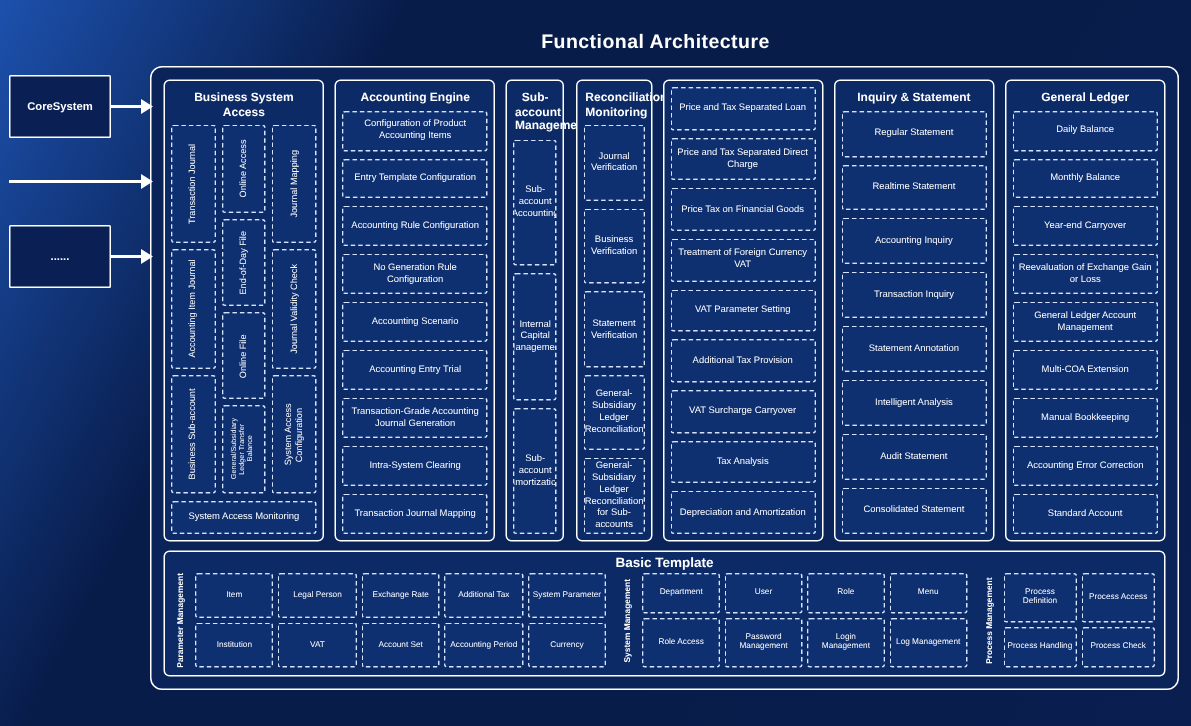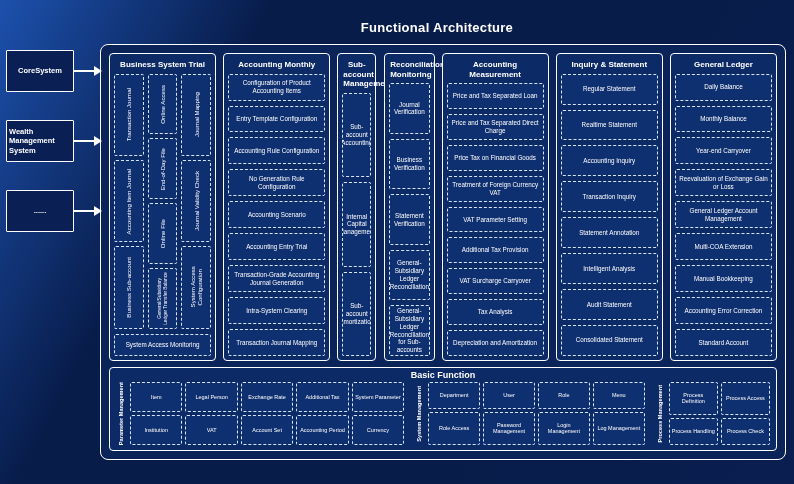--- a/index.html
+++ b/index.html
@@ -88,34 +88,33 @@
 <body>
 
 <div class="title">Functional Architecture</div>
 
 <div class="left-rail">
     <div class="sys-row">
       <div class="sys-box">CoreSystem</div>
       <div class="flow-arrow"></div>
     </div>
     <div class="sys-row">
-      <div class="sys-box">Wealth Management System</div>
       <div class="flow-arrow"></div>
     </div>
     <div class="sys-row">
       <div class="sys-box">......</div>
       <div class="flow-arrow"></div>
     </div>
   </div>
 
 <div class="main">
   <div class="cols">
 
     <div class="col">
-      <div class="col-header">Business System Trial</div>
+      <div class="col-header">Business System Access</div>
       <div class="bsa-grid">
         <div class="bsa-col">
             <div class="item vitem">
               <span class="vtext">Transaction Journal</span>
             </div>
             <div class="item vitem">
               <span class="vtext">Accounting Item Journal</span>
             </div>
             <div class="item vitem">
               <span class="vtext">Business Sub-account</span>
@@ -144,21 +143,21 @@
             </div>
             <div class="item vitem">
               <span class="vtext">System Access Configuration</span>
             </div>
           </div>
       </div>
       <div class="item bsa-bottom">System Access Monitoring</div>
     </div>
 
     <div class="col">
-      <div class="col-header">Accounting Monthly</div>
+      <div class="col-header">Accounting Engine</div>
       <div class="items">
           <div class="item">Configuration of Product Accounting Items</div>
           <div class="item">Entry Template Configuration</div>
           <div class="item">Accounting Rule Configuration</div>
           <div class="item">No Generation Rule Configuration</div>
           <div class="item">Accounting Scenario</div>
           <div class="item">Accounting Entry Trial</div>
           <div class="item">Transaction-Grade Accounting Journal Generation</div>
           <div class="item">Intra-System Clearing</div>
           <div class="item">Transaction Journal Mapping</div>
@@ -180,21 +179,20 @@
             <div class="item">Journal Verification</div>
             <div class="item">Business Verification</div>
             <div class="item">Statement Verification</div>
             <div class="item">General-Subsidiary Ledger Reconciliation</div>
             <div class="item">General-Subsidiary Ledger Reconciliation for Sub-accounts</div>
           </div>
       </div>
     </div>
 
     <div class="col">
-      <div class="col-header">Accounting Measurement</div>
       <div class="items">
           <div class="item">Price and Tax Separated Loan</div>
           <div class="item">Price and Tax Separated Direct Charge</div>
           <div class="item">Price Tax on Financial Goods</div>
           <div class="item">Treatment of Foreign Currency VAT</div>
           <div class="item">VAT Parameter Setting</div>
           <div class="item">Additional Tax Provision</div>
           <div class="item">VAT Surcharge Carryover</div>
           <div class="item">Tax Analysis</div>
           <div class="item">Depreciation and Amortization</div>
@@ -226,21 +224,21 @@
           <div class="item">Multi-COA Extension</div>
           <div class="item">Manual Bookkeeping</div>
           <div class="item">Accounting Error Correction</div>
           <div class="item">Standard Account</div>
         </div>
     </div>
 
   </div>
 
   <div class="basic">
-    <div class="basic-header">Basic Function</div>
+    <div class="basic-header">Basic Template</div>
     <div class="basic-body">
         <div class="bgroup" style="flex: 5 1 0%;">
           <div class="blabel">
             <span class="vtext">Parameter Management</span>
           </div>
           <div class="bgrid" style="grid-template-columns: repeat(5, 1fr);">
             <div class="bitem">Item</div>
             <div class="bitem">Legal Person</div>
             <div class="bitem">Exchange Rate</div>
             <div class="bitem">Additional Tax</div>

